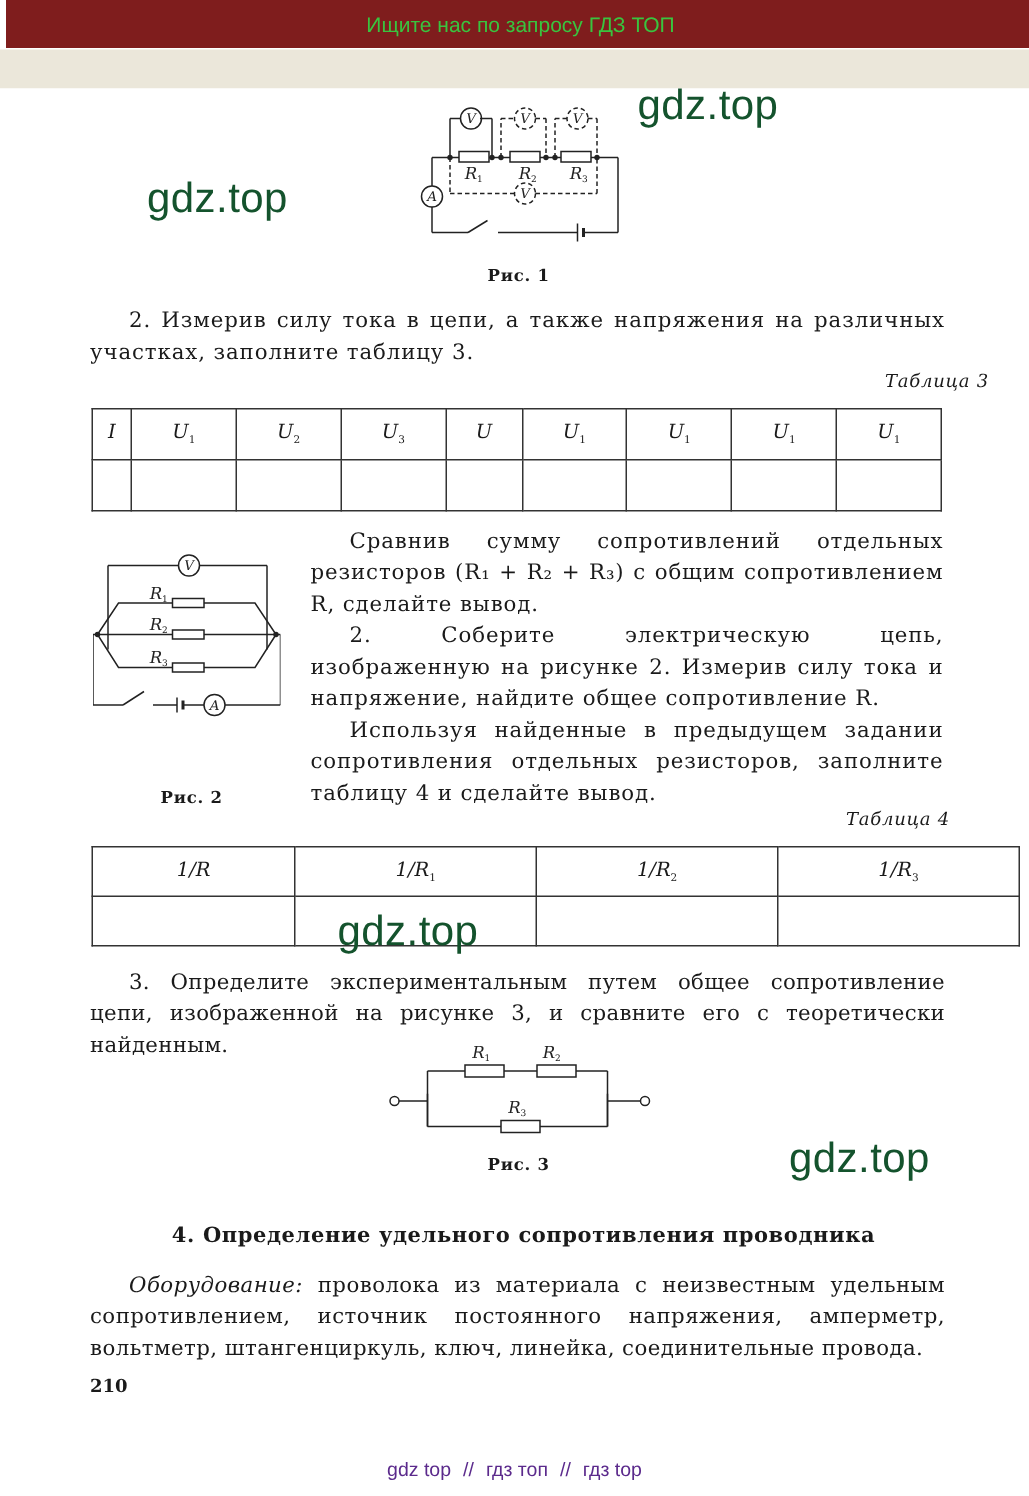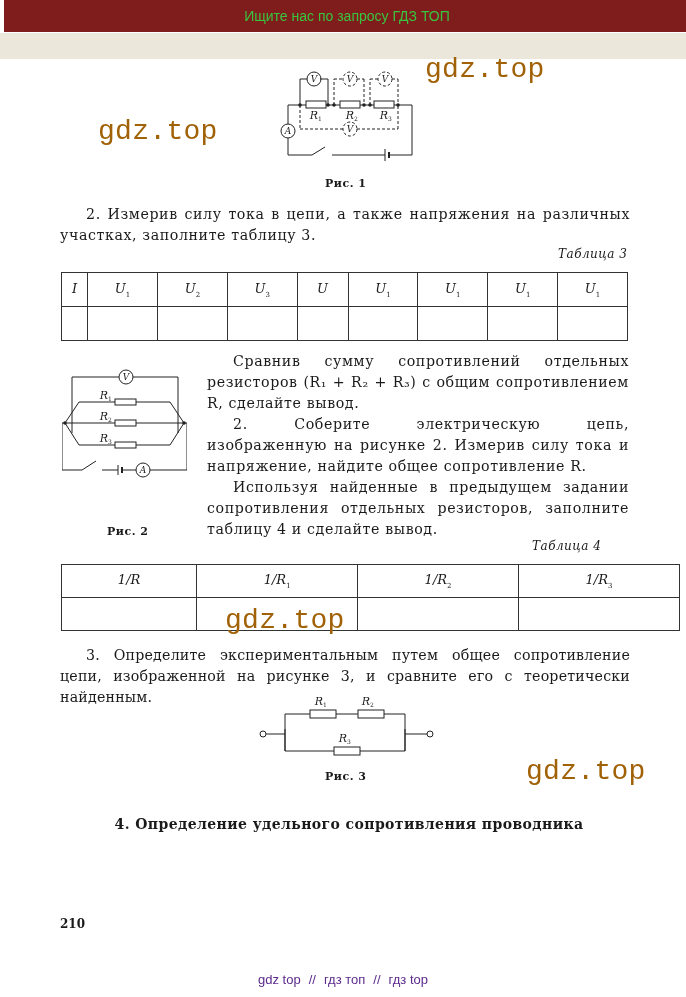--- a/index.html
+++ b/index.html
@@ -6,27 +6,27 @@
   html, body { width: 686px; height: 997px; background: #ffffff; overflow: hidden; }
   body { position: relative; font-family: "DejaVu Serif", serif; color: #1a1a1a; }
 
   .top-banner { position: absolute; left: 4px; top: 0; width: 686px; height: 32px; background: #7f1d1d;
     display: flex; align-items: center; justify-content: center;
     font-family: "Liberation Sans", sans-serif; font-size: 14px; color: #39c43f; }
   .beige-strip { position: absolute; left: 0; top: 33px; width: 686px; height: 26px; background: #ebe7da; }
 
   .page { position: absolute; left: 0; top: 59px; width: 686px; height: 900px; background: #fff; }
 
-  .wm { position: absolute; font-family: Liberation Mono, monospace; font-size: 28px; color: #a16207; letter-spacing: 0.3px; }
+  .wm { position: absolute; font-family: Liberation Sans, sans-serif; font-size: 28px; color: #14532d; letter-spacing: 0.3px; }
 
   .abs { position: absolute; }
   .caption { font-size: 11px; font-weight: bold; letter-spacing: 0.5px; }
   .para { font-size: 14.2px; line-height: 21px; letter-spacing: 0.6px; text-align: justify; }
   .indent { text-indent: 26px; }
-  .tcap { font-size: 12px; font-style: italic; letter-spacing: 0.5px; }
+  .tcap { font-size: 12px; font-style: italic; letter-spacing: 0.5px; margin-left: 32px; }
 
   table.grid { border-collapse: collapse; position: absolute; }
   table.grid td { border: 1.2px solid #333; text-align: center; font-style: italic; font-size: 13px; }
   table.grid sub { font-size: 7px; font-style: normal; }
 
   .t4 td { font-style: normal; font-size: 12px; }
   .t4 i { font-style: italic; }
 
   .heading { font-size: 14px; font-weight: bold; letter-spacing: 0.4px; }
   .pagenum { font-size: 12px; font-weight: bold; }
@@ -249,20 +249,23 @@
       <line x1="150" y1="0" x2="150" y2="22"></line>
     </g>
     <g font-family="DejaVu Serif, serif" font-style="italic" fill="#222" text-anchor="middle">
       <text x="88" y="13" font-size="11">R</text>
         <text x="94" y="15" font-size="6" font-style="normal">3</text>
     </g>
   </svg>
   <div class="abs caption" style="left:325px; top:711px;">Рис. 3</div>
 
   <div class="abs heading" style="left:64px; top:757px; width:570px; text-align:center;">4. Определение удельного сопротивления проводника</div>
+  <div class="abs para indent" style="left:60px; top:788px; width:570px; letter-spacing:0.3px;">
+    <i>Оборудование:</i><span> проволока из материала с неизвестным удельным сопротивлением, источник постоянного напряжения, амперметр, вольтметр, штангенциркуль, ключ, линейка, соединительные провода.</span>
+  </div>
   <div class="abs pagenum" style="left:60px; top:858px;">210</div>
 
   <div class="wm" style="left:425px; top:-5px;">gdz.top</div>
   <div class="wm" style="left:98px; top:57px;">gdz.top</div>
   <div class="wm" style="left:225px; top:546px;">gdz.top</div>
   <div class="wm" style="left:526px; top:697px;">gdz.top</div>
 </div>
 
 <div class="footer">
   <span>gdz top</span>

